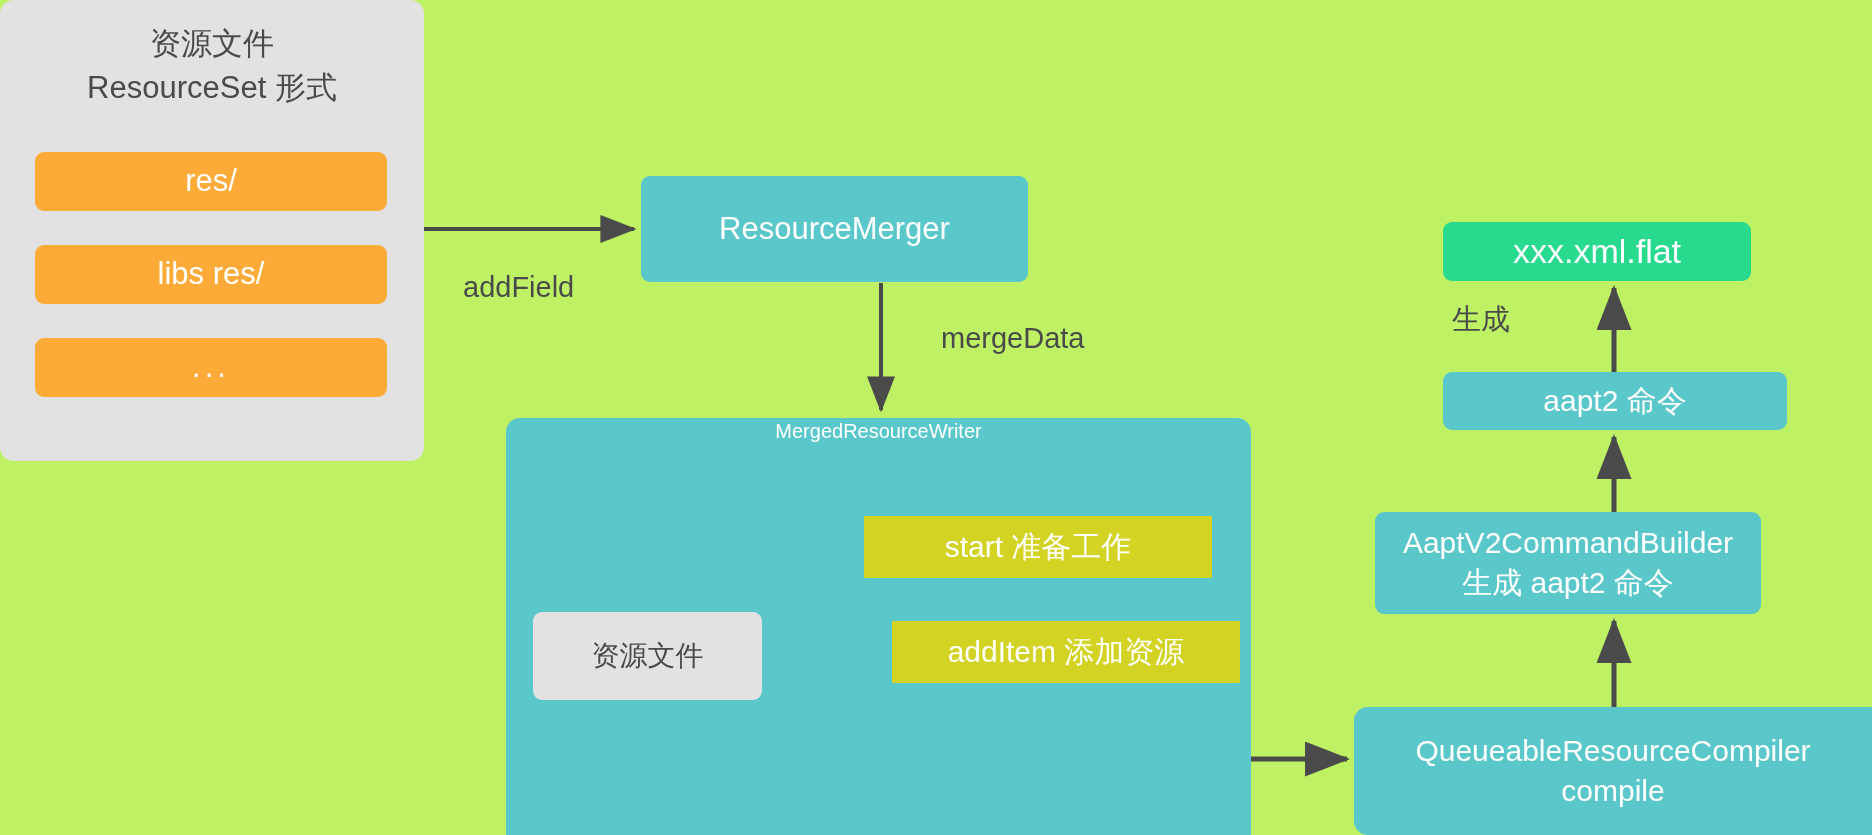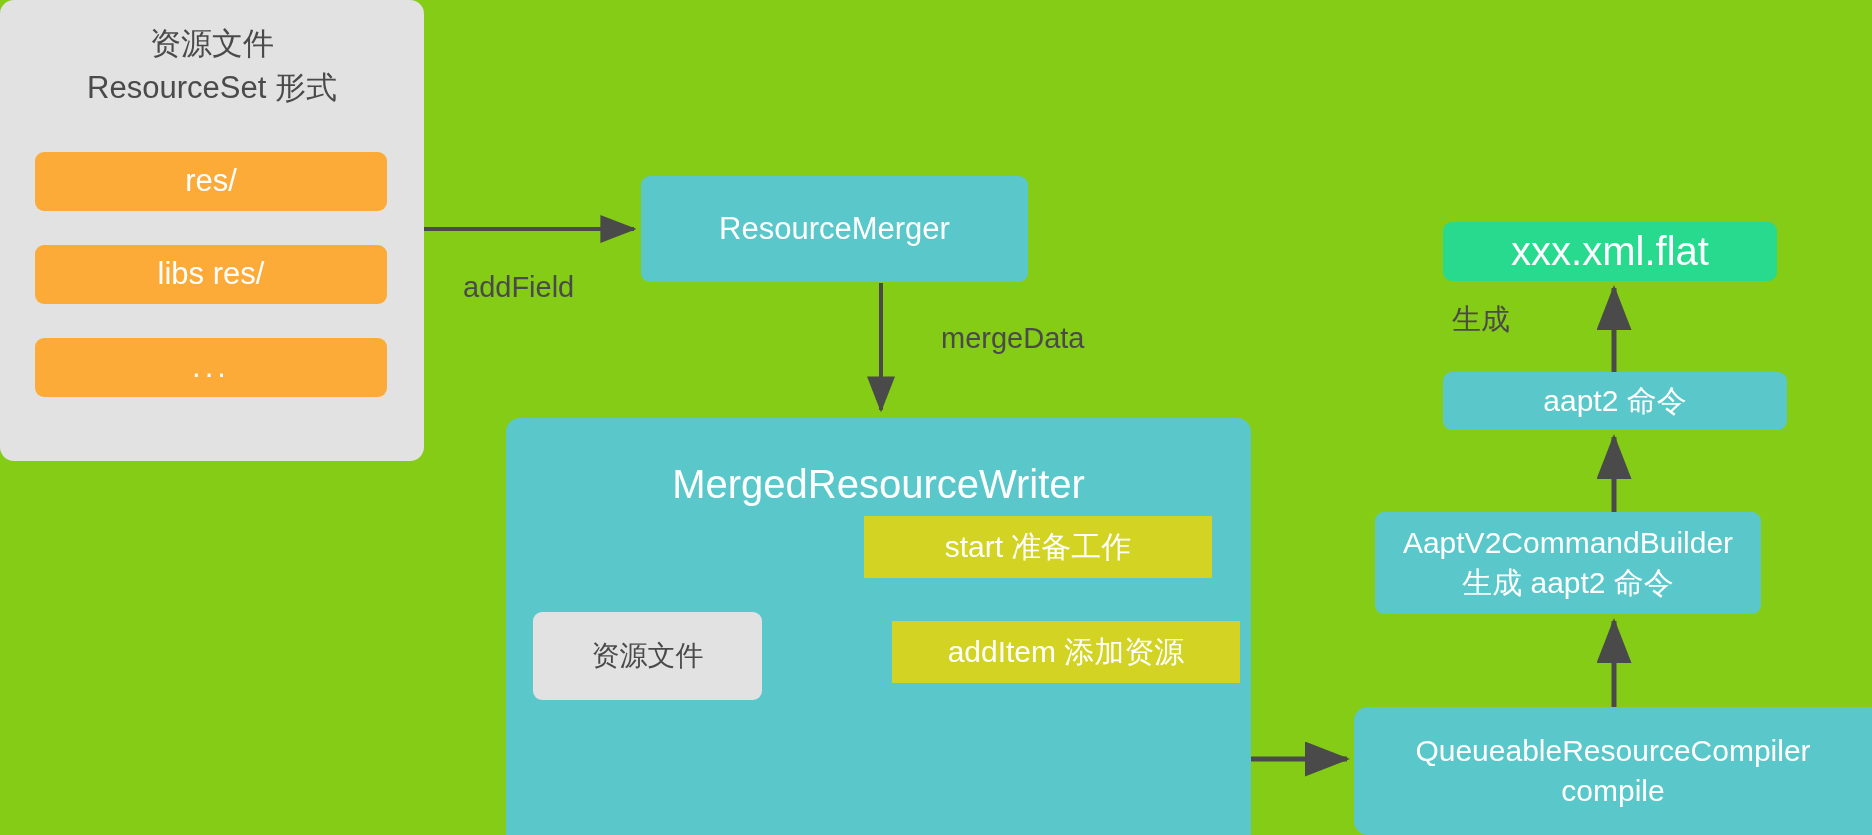--- a/index.html
+++ b/index.html
@@ -7,21 +7,21 @@
     width: 1872px;
     height: 835px;
     background: #ffffff;
     font-family: "Liberation Sans", "DejaVu Sans", sans-serif;
     overflow: hidden;
   }
   #stage {
     position: relative;
     width: 1872px;
     height: 835px;
-    background: #84cc16;
+    background: #bef264;
   }
   .node {
     position: absolute;
     display: flex;
     align-items: center;
     justify-content: center;
     text-align: center;
     line-height: 1.32;
     white-space: pre-line;
   }
@@ -75,22 +75,21 @@
     font-size: 31px;
   }
   #merged-writer {
     left: 506px; top: 418px;
     width: 745px; height: 417px;
     border-radius: 14px 14px 0 0;
     align-items: flex-start;
     justify-content: center;
   }
   #merged-writer-title {
-    margin-top: 40px;
-    font-size: 40px;
+    font-size: 20px;
     color: #ffffff;
   }
 
   
   #inner-res-file {
     left: 533px; top: 612px;
     width: 229px; height: 88px;
     background: #e2e2e2;
     border-radius: 9px;
     color: #4a4a4a;
@@ -107,25 +106,25 @@
     width: 348px;
     height: 62px;
   }
   #step-start   { top: 516px; }
   #step-additem { top: 621px; margin-left: 28px; }
   #step-end     { top: 728px; }
 
   
   #xml-flat {
     left: 1443px; top: 222px;
-    width: 334px; height: 59px;
+    width: 308px; height: 59px;
     background: #27da8e;
     border-radius: 9px;
     color: #ffffff;
-    font-size: 40px;
+    font-size: 34px;
   }
   #aapt2-cmd {
     left: 1443px; top: 372px;
     width: 344px; height: 58px;
     font-size: 30px;
   }
   #aaptv2-builder {
     left: 1375px; top: 512px;
     width: 386px; height: 102px;
     font-size: 30px;

